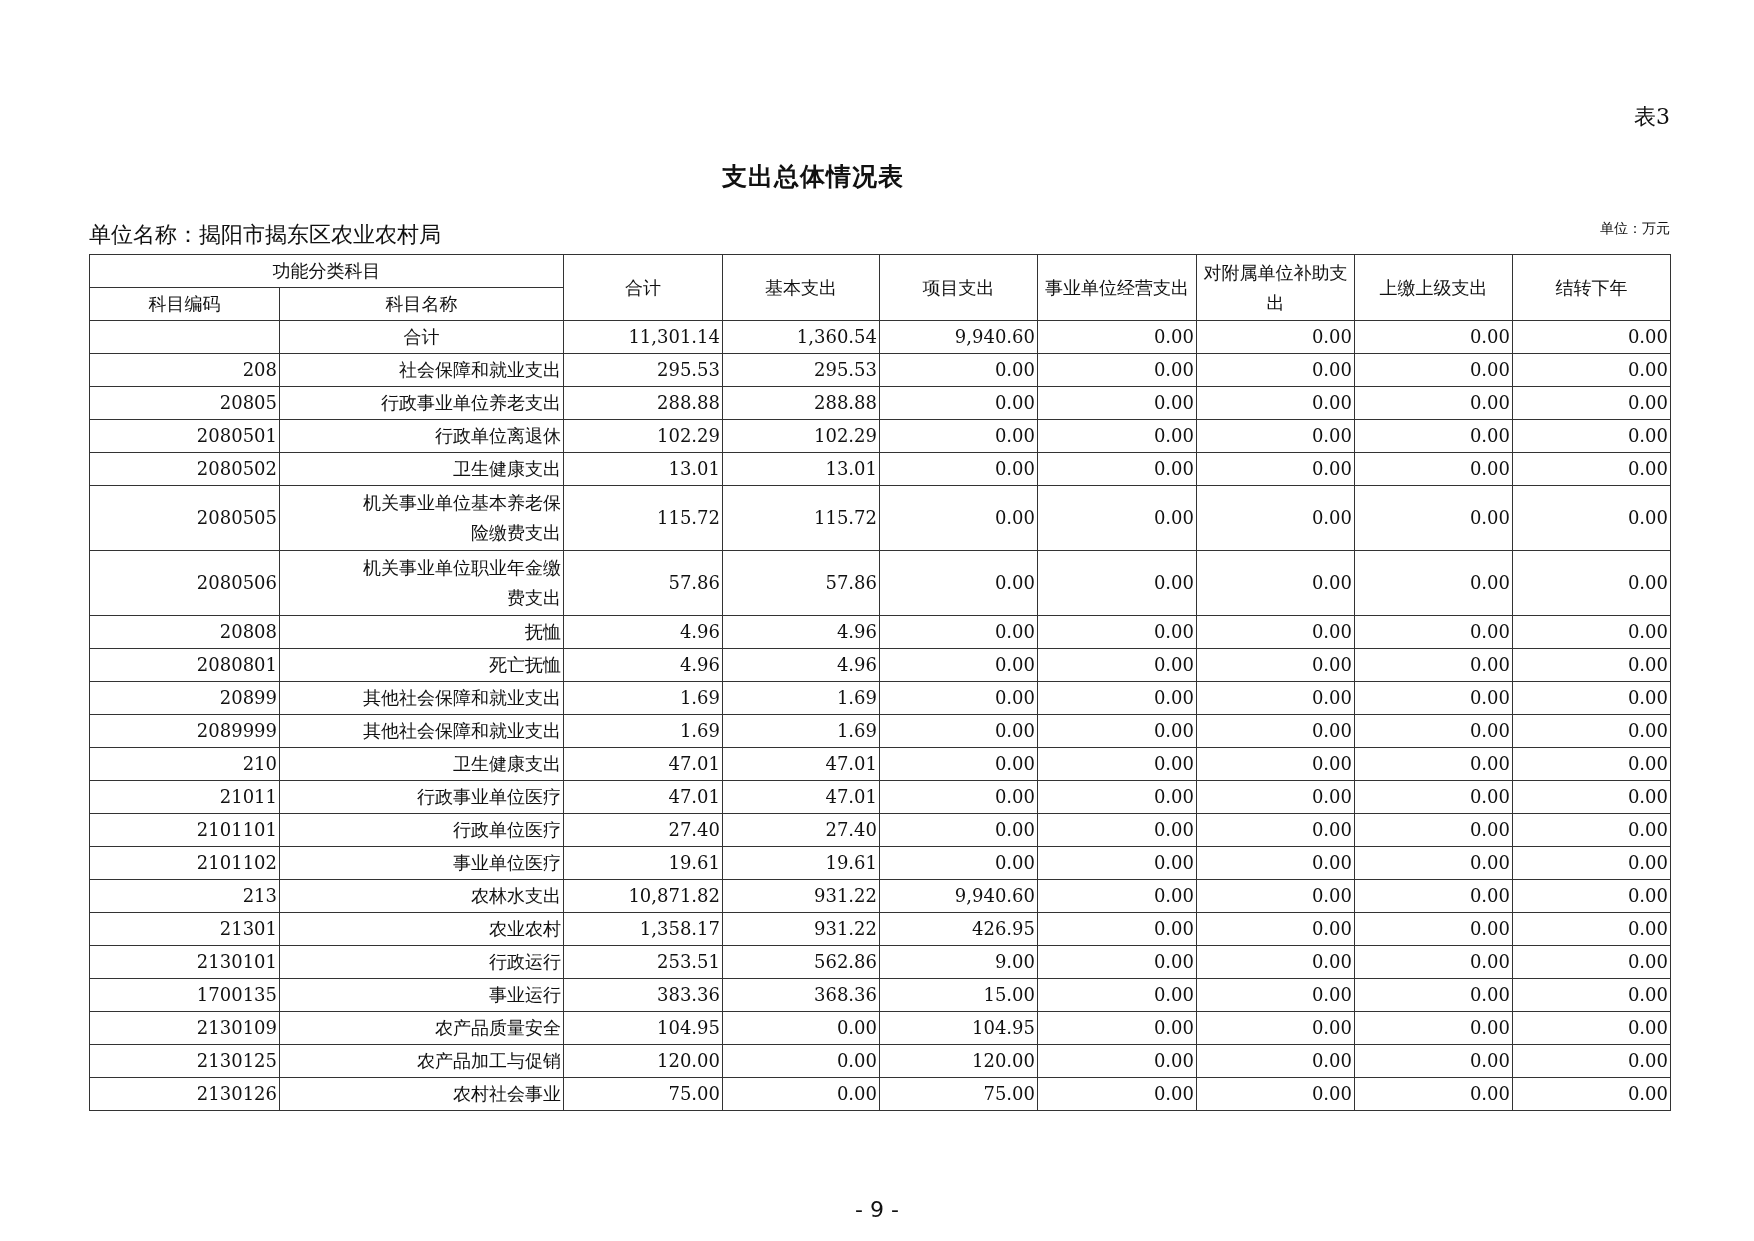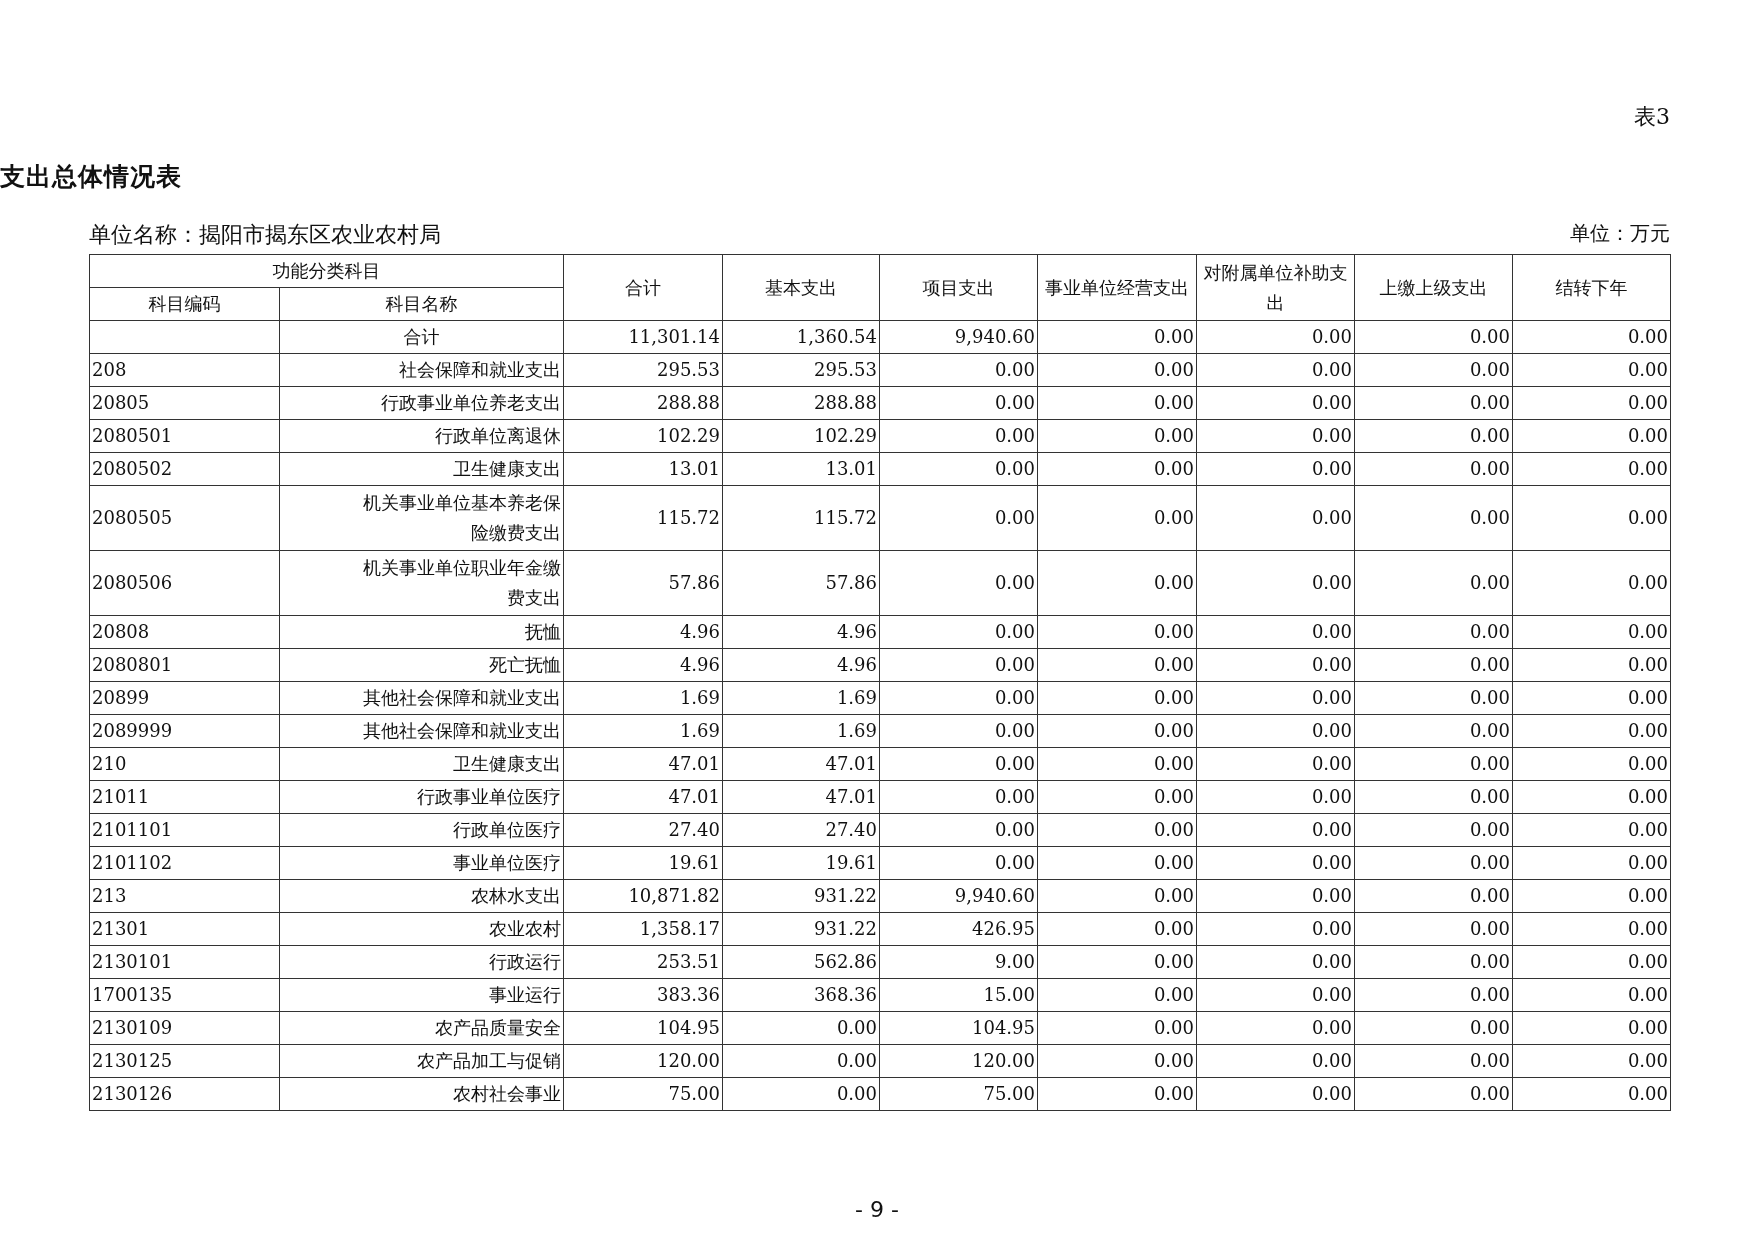--- a/index.html
+++ b/index.html
@@ -1,29 +1,29 @@
 <!DOCTYPE html>
 <html><head>
 <meta charset="utf-8">
 <style>
   html, body { margin: 0; padding: 0; background: #ffffff; }
   body { width: 1754px; height: 1241px; position: relative; overflow: hidden;
          font-family: "DejaVu Serif", "Liberation Serif", serif; color: #111; }
   .table-no { position: absolute; right: 84px; top: 102px; font-size: 22px; }
-  .title { position: absolute; left: 0; width: 1626px; top: 160px; 
+  .title { position: absolute; left: 0; width: 1626px; top: 160px; text-align: center;
            font-family: "DejaVu Sans", "Liberation Sans", sans-serif; font-weight: bold; font-size: 25px; letter-spacing: 1px; }
   .unit-name { position: absolute; left: 89px; top: 220px; font-size: 22px; }
-  .unit-currency { position: absolute; right: 84px; top: 220px; font-size: 20px; }
+  .unit-currency { position: absolute; right: 84px; top: 220px; font-size: 14px; }
   table.sheet { position: absolute; left: 89px; top: 254px; border-collapse: collapse;
                 table-layout: fixed; width: 1581px; border-radius: 29px; }
   table.sheet td, table.sheet th { border: 1.6px solid #333; padding: 0 2px; font-weight: normal;
                 font-size: 18px; height: 32px; line-height: 30px; overflow: hidden; white-space: nowrap; }
   table.sheet th { text-align: center; }
   .hdr-wrap { white-space: normal !important; line-height: 30px !important; }
-  td.code { text-align: left; padding-left: 8px; font-family: "DejaVu Serif", serif; font-size: 17px; }
+  td.code { text-align: right; padding-left: 8px; font-family: "DejaVu Serif", serif; font-size: 17px; }
   td.name { text-align: right; }
   td.num { text-align: right; padding-right: 0; font-family: "DejaVu Serif", serif; font-size: 17px; }
   td.name.lvl0 { padding-left: 10px; }
   td.name.lvl1 { padding-left: 30px; }
   td.name.lvl2 { padding-left: 48px; }
   td.name.center { text-align: center; }
   td.name.wrap { white-space: normal; line-height: 30px; padding-left: 0; }
   td.name.wrap .indent { padding-left: 48px; }
   tr.double td { height: 64px; }
   .page-number { position: absolute; left: 0; width: 1754px; top: 1197px; text-align: center;

